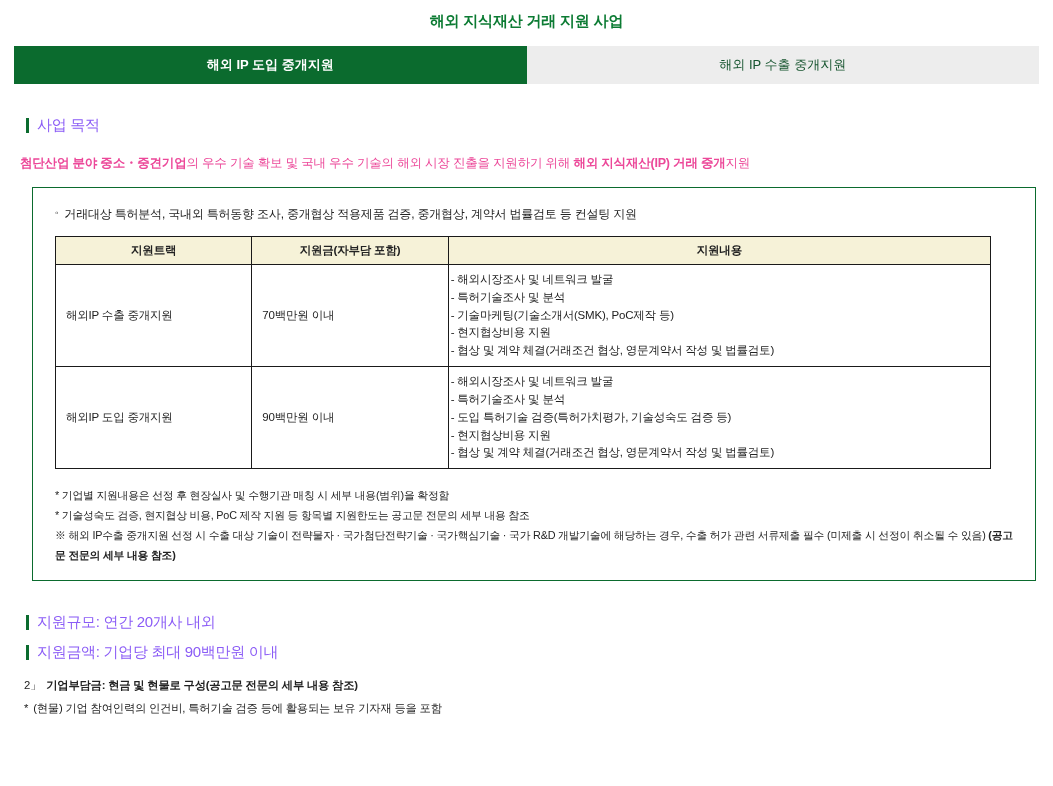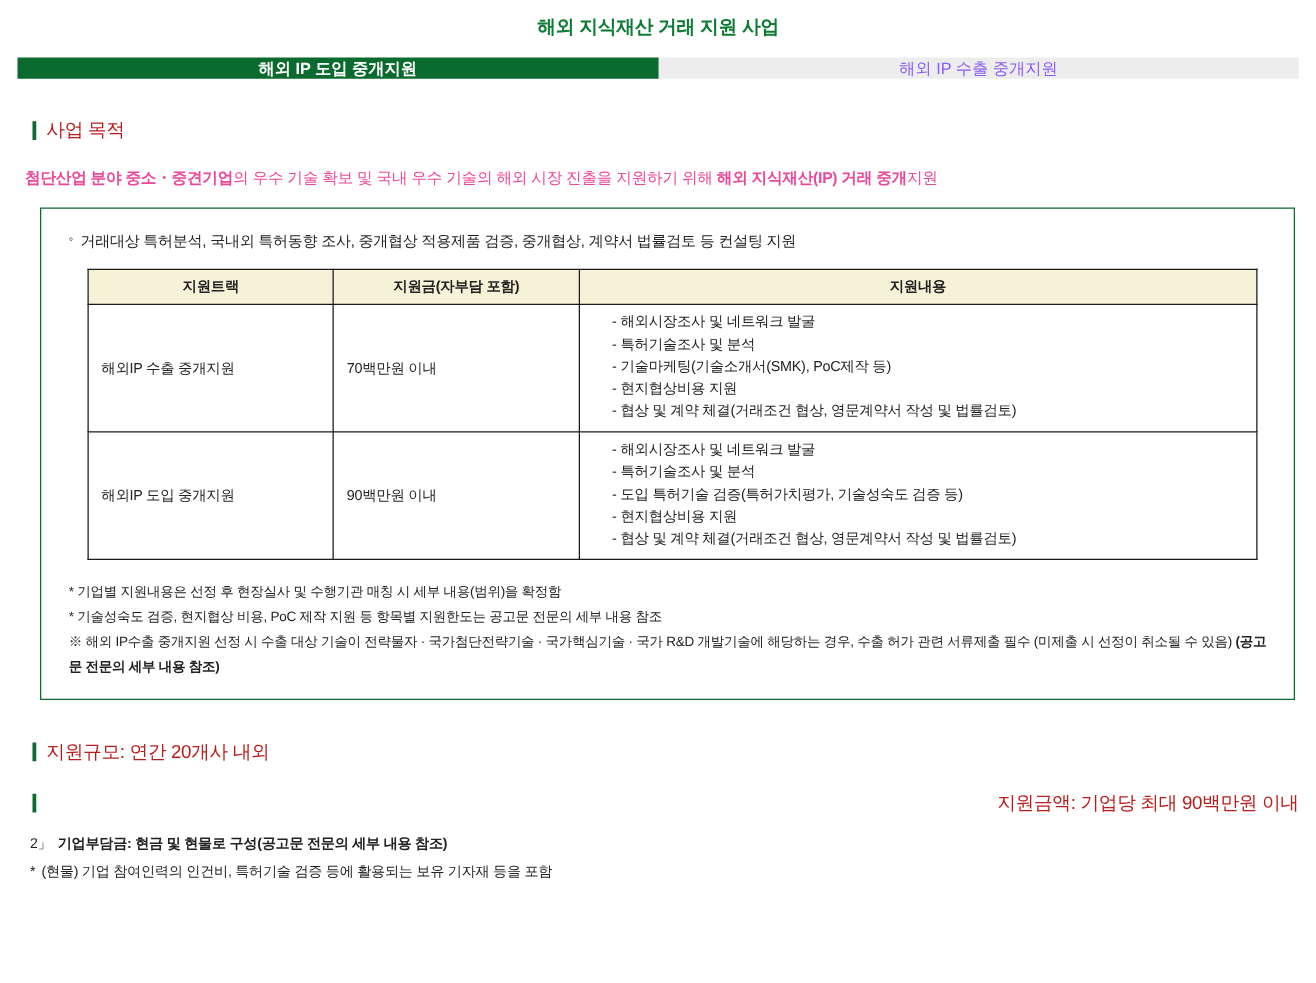--- a/index.html
+++ b/index.html
@@ -6,39 +6,39 @@
   html,body { margin:0; padding:0; }
   body {
     width:1053px; height:786px; overflow:hidden;
     background:#ffffff; color:#222;
     font-family:"Liberation Sans", sans-serif;
   }
   .page-title {
     margin:12px 0 0; text-align:center;
     font-size:15px; font-weight:bold; color:#0c7b33; letter-spacing:-0.2px;
   }
-  .tabs { display:flex; margin:15px 14px 0 14px; height:17px; }
+  .tabs { display:flex; margin:15px 14px 0 14px; height:38px; }
   .tab { flex:1; display:flex; align-items:center; justify-content:center; font-size:13px; cursor:pointer; }
   .tab.active { background:#0b6b2e; color:#ffffff; font-weight:bold; }
-  .tab.inactive { background:#ededed; color:#8b5cf6; }
+  .tab.inactive { background:#ededed; color:#14532d; }
 
-  .section-heading { display:flex; align-items:center; gap:8px; margin:32px 14px 0 14px; font-size:15px; color:#b91c1c; letter-spacing:-0.3px;padding-left:12px; }
+  .section-heading { display:flex; align-items:center; gap:8px; margin:32px 14px 0 14px; font-size:15px; color:#8b5cf6; letter-spacing:-0.3px;padding-left:12px; }
   .hbar { width:3px; height:15px; background:#0b6b2e; flex:0 0 auto; }
 
   .purpose-text { margin:20px 20px 0 20px; font-size:12.5px; color:#ec4899; letter-spacing:-0.2px; }
 
   .green-box { margin:15px 17px 0 32px; border:1.5px solid #0b6b2e; padding:18px 20px 14px 22px; }
   .bullet-line { display:flex; gap:6px; font-size:12px; letter-spacing:-0.2px; }
   .bullet-marker { font-size:10px; padding-top:1px; }
 
-  table.support-table { border-collapse:collapse; width:97.5%; margin-top:13px; table-layout:fixed;margin-left:15px; }
+  table.support-table { border-collapse:collapse; width:97.5%; margin-top:13px; table-layout:fixed; }
   .support-table th, .support-table td { border:1px solid #1a1a1a; font-size:11.5px; letter-spacing:-0.2px; }
   .support-table th { background:#f6f2d8; font-weight:bold; padding:6px 4px; text-align:center; }
   .support-table td.cell-track, .support-table td.cell-amount { padding:18px 10px; text-align:left; vertical-align:middle; }
-  .support-table td.cell-details { padding:6px 26px; line-height:1.55; vertical-align:middle; }
+  .support-table td.cell-details { padding:6px 2px; line-height:1.55; vertical-align:middle; }
 
   .footnotes { margin-top:17px; font-size:10.8px; line-height:1.85; color:#222; letter-spacing:-0.2px; }
 
   .notes { margin:12px 14px 0 24px; font-size:11.3px; line-height:2.05; color:#222; letter-spacing:-0.2px; }
   .note-line .nmark { margin-right:5px; }
   b { font-weight:bold; }
 </style>
 </head>
 <body>
 
@@ -109,21 +109,21 @@
         <div class="fn">* 기술성숙도 검증, 현지협상 비용, PoC 제작 지원 등 항목별 지원한도는 공고문 전문의 세부 내용 참조</div>
         <div class="fn">※ 해외 IP수출 중개지원 선정 시 수출 대상 기술이 전략물자 · 국가첨단전략기술 · 국가핵심기술 · 국가 R&amp;D 개발기술에 해당하는 경우, 수출 허가 관련 서류제출 필수 (미제출 시 선정이 취소될 수 있음) <b>(공고문 전문의 세부 내용 참조)</b></div>
       </div>
   </div>
 
   <div class="section-heading">
     <span class="hbar"></span>
     <span>지원규모: 연간 20개사 내외</span>
   </div>
 
-  <div class="section-heading" style="margin-top:22px;justify-content:space-between;">
+  <div class="section-heading" style="margin-top:11px;">
     <span class="hbar"></span>
     <span>지원금액: 기업당 최대 90백만원 이내</span>
   </div>
 
   <div class="notes" id="notes">
       <div class="note-line"><span class="nmark">2」</span><b>기업부담금: 현금 및 현물로 구성(공고문 전문의 세부 내용 참조)</b></div>
       <div class="note-line"><span class="nmark">*</span><span>(현물) 기업 참여인력의 인건비, 특허기술 검증 등에 활용되는 보유 기자재 등을 포함</span></div>
     </div>
 
 </div>

